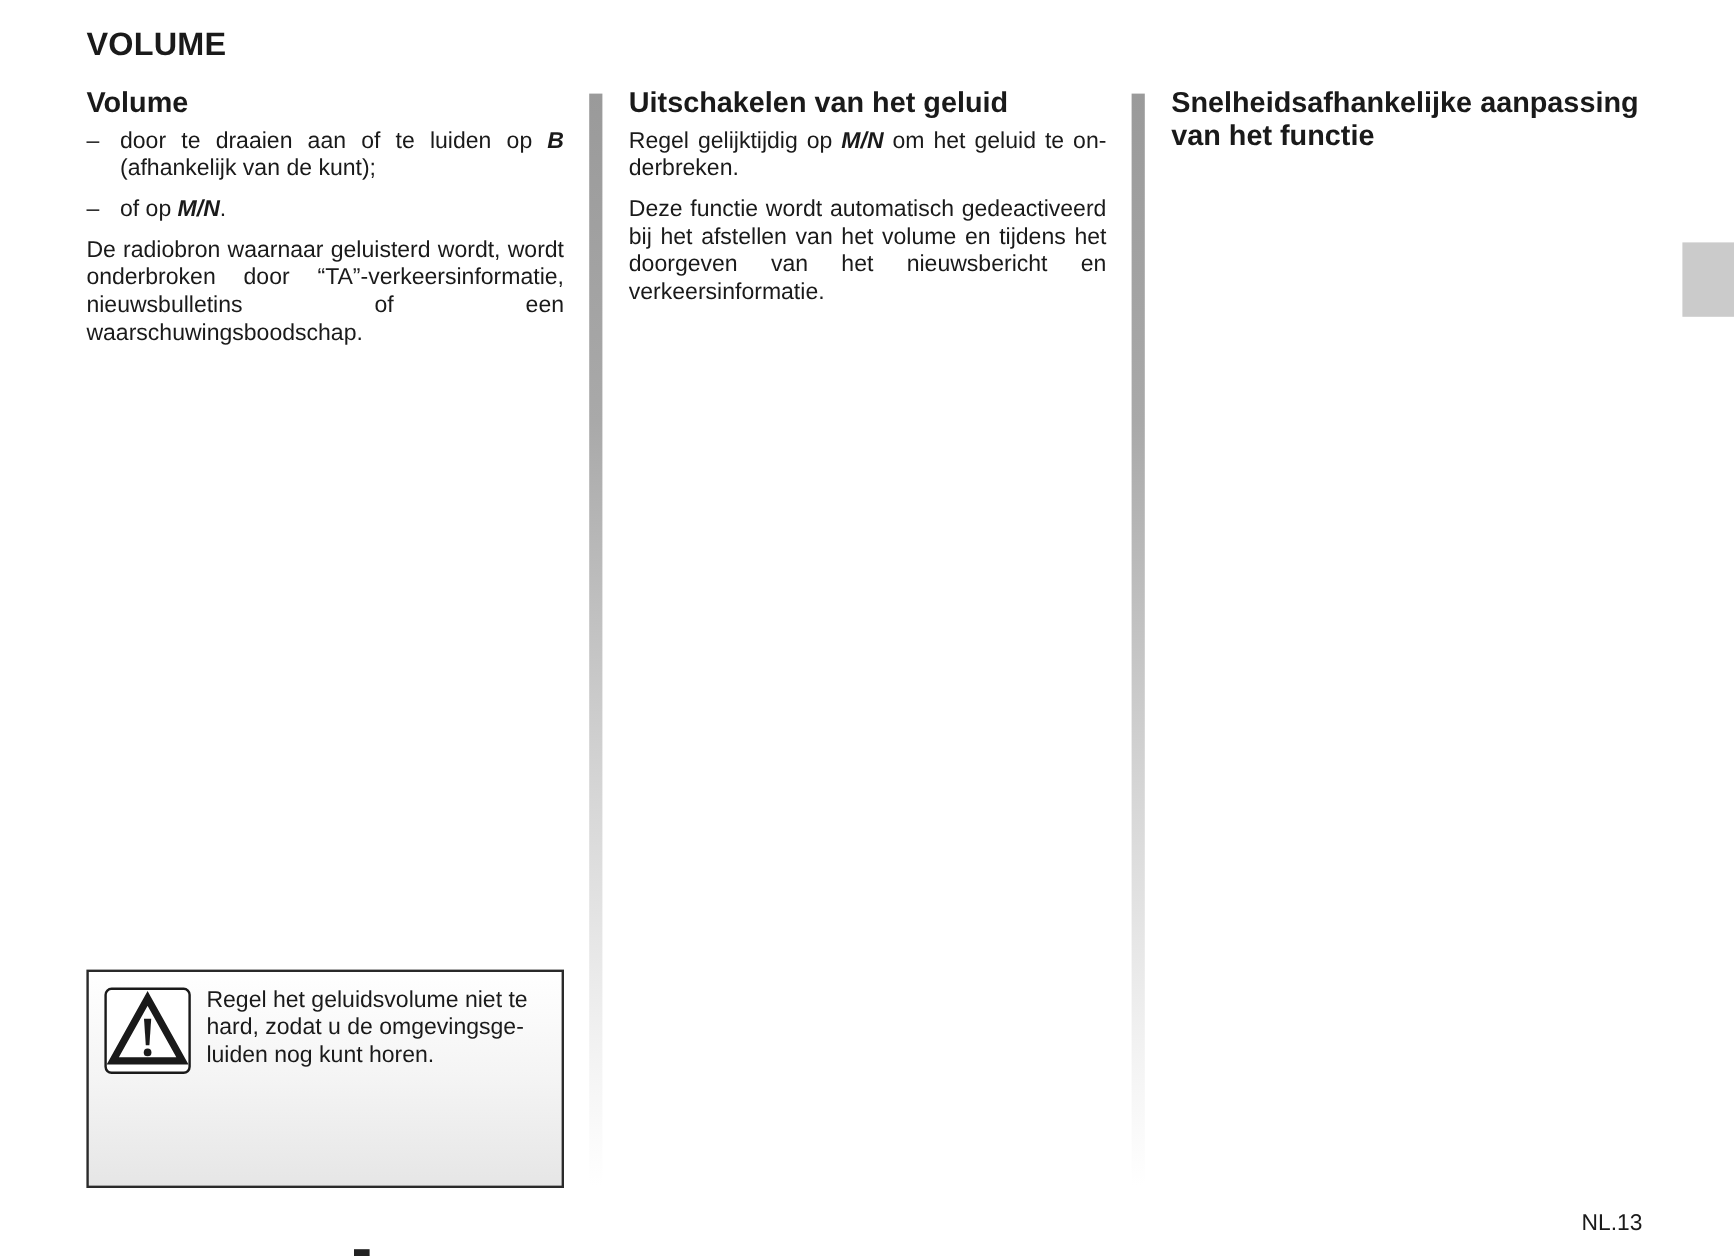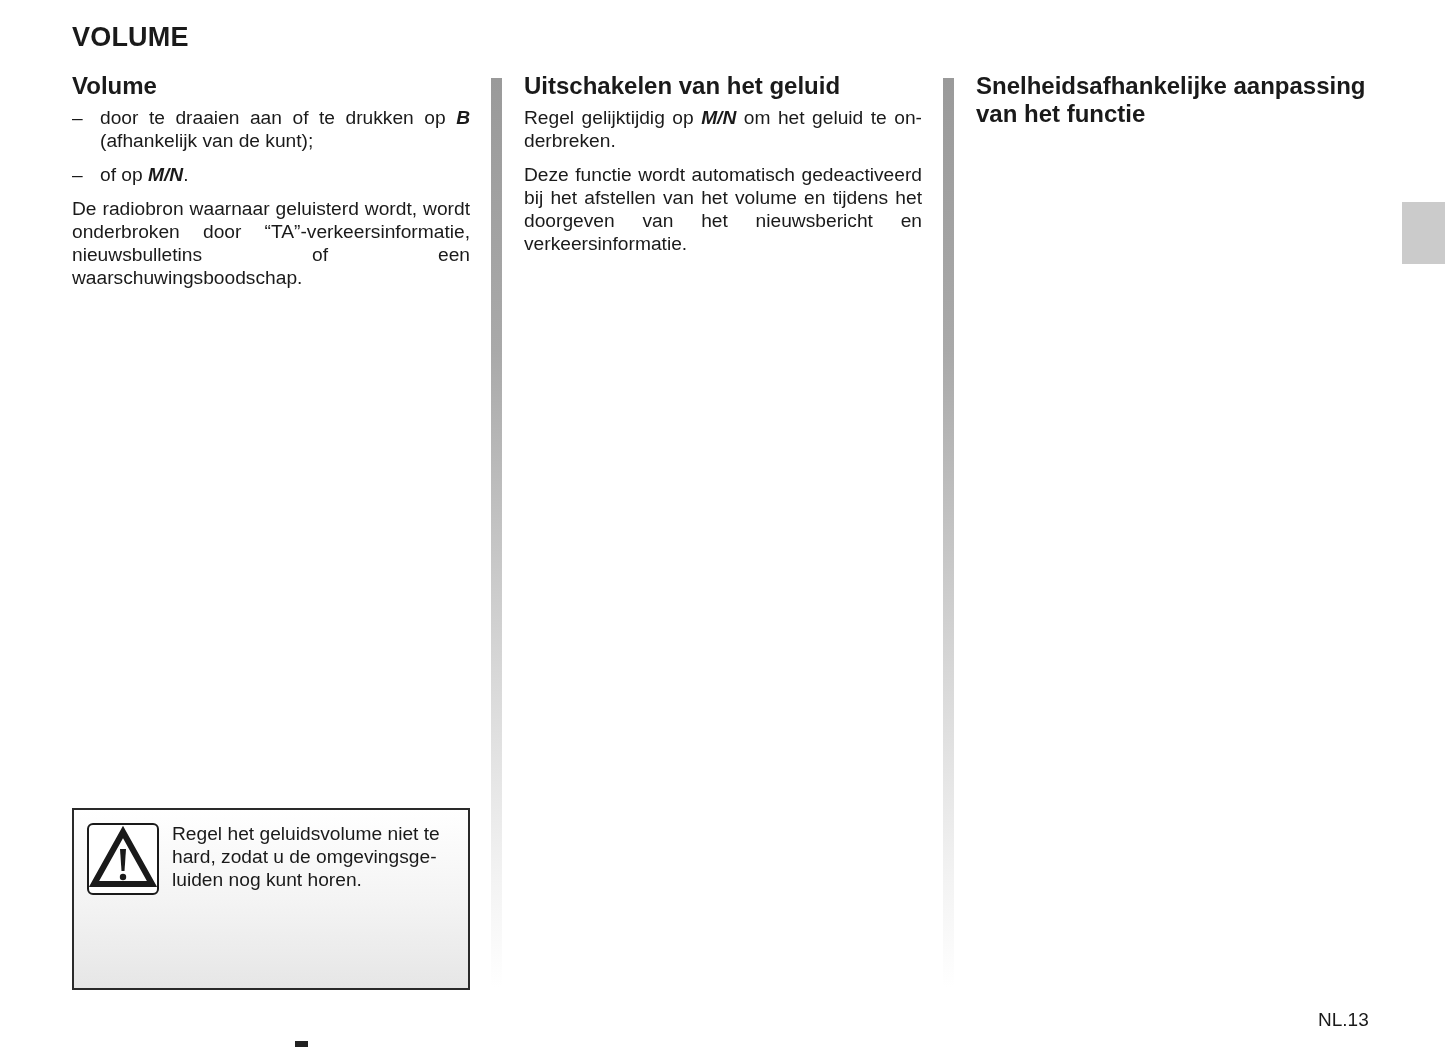--- a/index.html
+++ b/index.html
@@ -67,21 +67,21 @@
 <h1 class="page-title">VOLUME</h1>
 
 <div class="divider divider-1"></div>
 <div class="divider divider-2"></div>
 <div class="side-tab"></div>
 
 <section class="col col-1">
   <h2>Volume</h2>
   <div class="bullet">
     <span class="dash">–</span>
-    <span class="txt"><span>door te draaien aan of te drukken op </span><b class="key">B</b><span> (afhankelijk van de kunt);</span></span>
+    <span class="txt"><span>door te draaien aan of te luiden op </span><b class="key">B</b><span> (afhankelijk van de kunt);</span></span>
   </div>
   <div class="bullet">
     <span class="dash">–</span>
     <span class="txt"><span>of op </span><b class="key">M/N</b><span>.</span></span>
   </div>
   <p>De radiobron waarnaar geluisterd wordt, wordt onderbroken door “TA”-verkeersinformatie, nieuwsbulletins of een waarschuwingsboodschap.</p>
 </section>
 
 <section class="col col-2">
   <h2>Uitschakelen van het geluid</h2>

